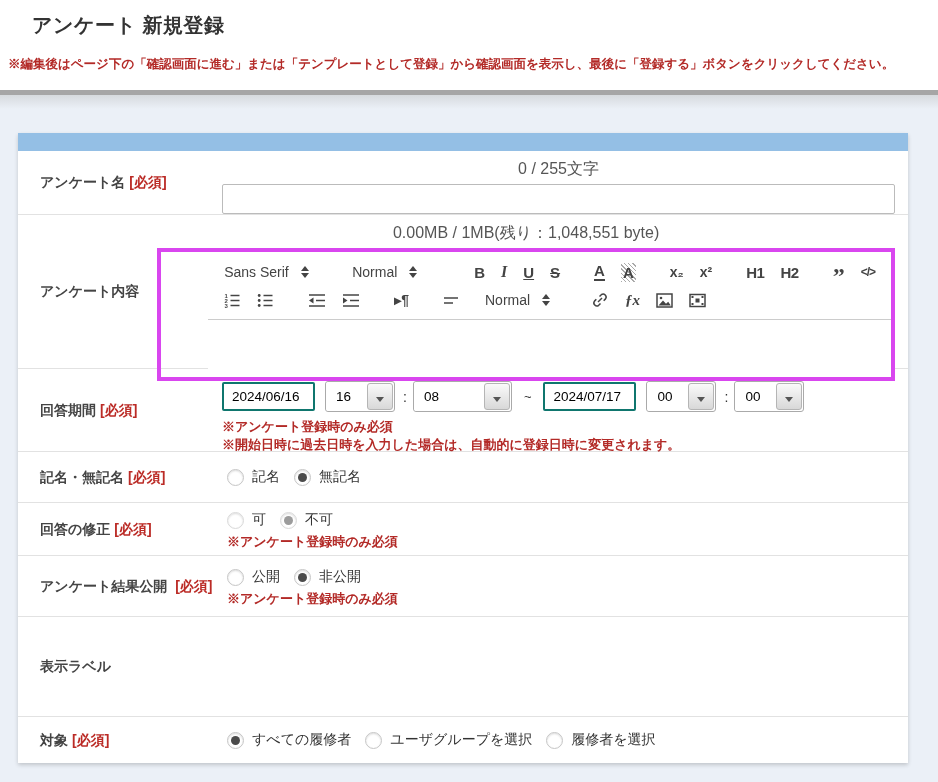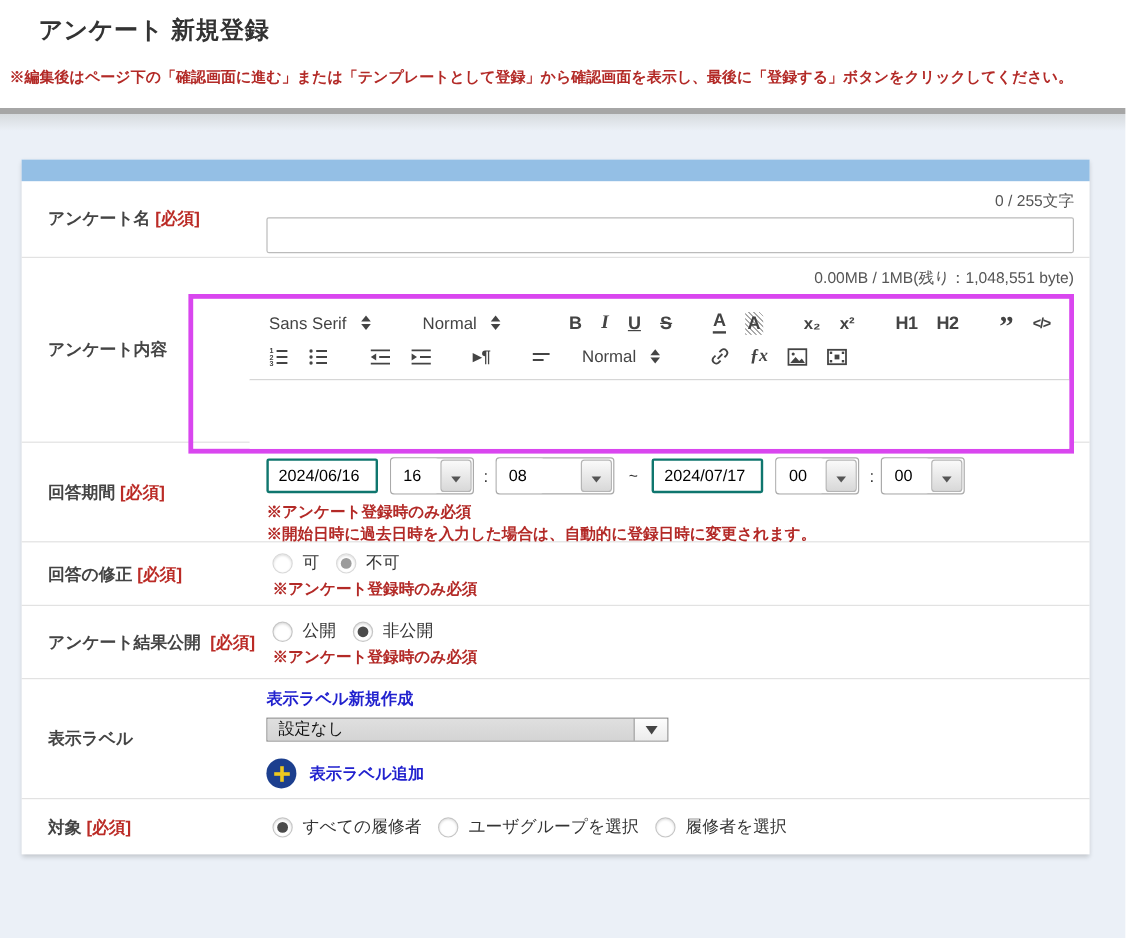--- a/index.html
+++ b/index.html
@@ -18,21 +18,21 @@
            box-shadow: 0 2px 4px rgba(0,0,0,.18); }
   .panel-accent { height: 18px; background: #94bfe5; }
   .row { display: flex; border-bottom: 1px solid #e2e2e2; }
   .row:last-child { border-bottom: none; }
   .row-label { width: 204px; padding-left: 22px; padding-right: 8px; display: flex; align-items: center;
                font-size: 14px; font-weight: bold; color: #444; line-height: 1.45; }
   .req { color: #bb2b26; margin-left: 4px; }
   .row-label .wrapable { display: inline; }
   .row-content { flex: 1; padding: 8px 13px 8px 0; }
 
-  .counter { text-align: right; font-size: 13px; color: #555; margin-bottom: 4px; }
+  .counter { text-align: center; font-size: 16px; color: #555; margin-bottom: 4px; }
 
   
   .text-input { width: 100%; height: 30px; border: 1px solid #bbb; border-radius: 2px;
                 font-size: 14px; padding: 0 8px; font-family: "Liberation Sans", sans-serif; }
 
   
   .editor-wrap { border: 4px solid #d946ef; padding-left: 47px; }
   .tb { border-bottom: 1px solid #ccc; padding: 7px 8px 6px 8px; }
   .tb-row { display: flex; align-items: center; height: 26px; }
   .tb-row + .tb-row { margin-top: 2px; }
@@ -286,20 +286,37 @@
               </span>
           </span>
         </div>
         <div class="notes">
           <div class="note">※アンケート登録時のみ必須</div>
           <div class="note">※開始日時に過去日時を入力した場合は、自動的に登録日時に変更されます。</div>
         </div>
       </div>
     </div>
 
+    <div class="row" style="height:51px;">
+      <div class="row-label">
+        <span class="wrapable"><span>記名・無記名</span><span class="req">[必須]</span></span>
+      </div>
+      <div class="row-content v-center">
+        <div class="radio-line">
+          <label class="radio">
+            <span class="rb"></span>
+            <span>記名</span>
+          </label>
+          <label class="radio">
+            <span class="rb checked"></span>
+            <span>無記名</span>
+          </label>
+        </div>
+      </div>
+    </div>
 
     <div class="row" style="height:53px;">
       <div class="row-label">
         <span class="wrapable"><span>回答の修正</span><span class="req">[必須]</span></span>
       </div>
       <div class="row-content v-center">
         <div class="radio-line dimmed">
           <label class="radio">
             <span class="rb"></span>
             <span>可</span>
@@ -329,33 +346,20 @@
           </label>
         </div>
         <div class="note" style="padding-left:5px;">※アンケート登録時のみ必須</div>
       </div>
     </div>
 
     <div class="row" style="height:100px;">
       <div class="row-label">
         <span>表示ラベル</span>
       </div>
-      <div class="row-content v-center">
-        <a class="blue-link">表示ラベル新規作成</a>
-        <div class="select-box">
-          <span class="select-text">設定なし</span>
-          <span class="select-arrow">
-              <span class="dn"></span>
-            </span>
-        </div>
-        <div class="add-line">
-          <span class="plus-circle"></span>
-          <a class="blue-link">表示ラベル追加</a>
-        </div>
-      </div>
     </div>
 
     <div class="row" style="height:46px;">
       <div class="row-label">
         <span class="wrapable"><span>対象</span><span class="req">[必須]</span></span>
       </div>
       <div class="row-content v-center">
         <div class="radio-line">
           <label class="radio">
             <span class="rb checked"></span>

